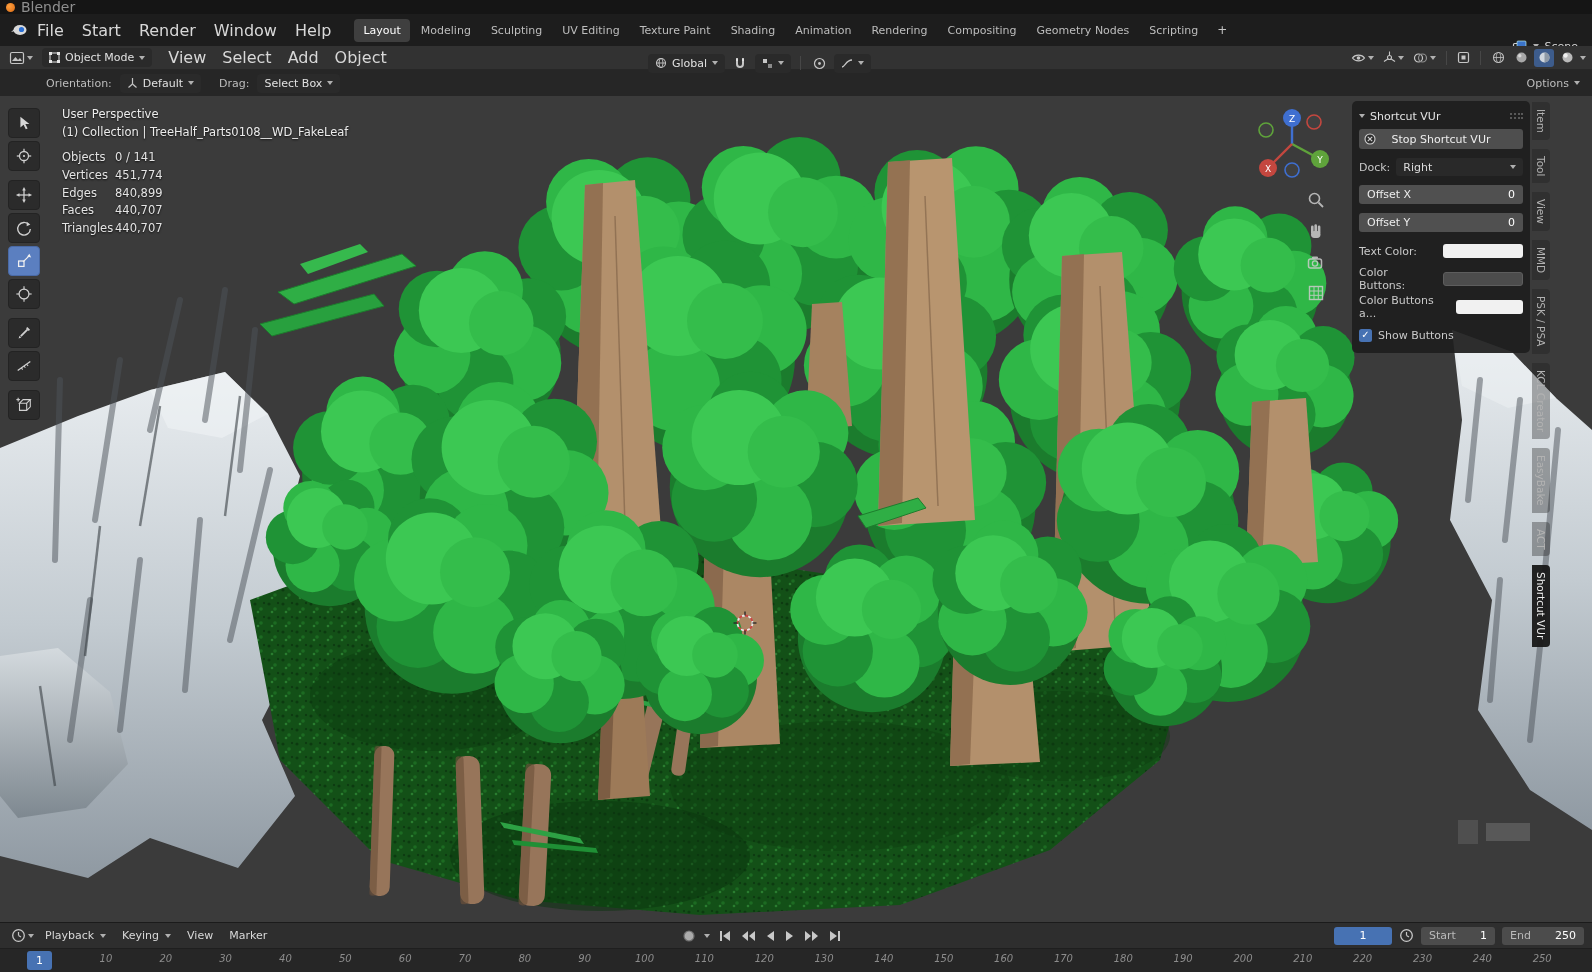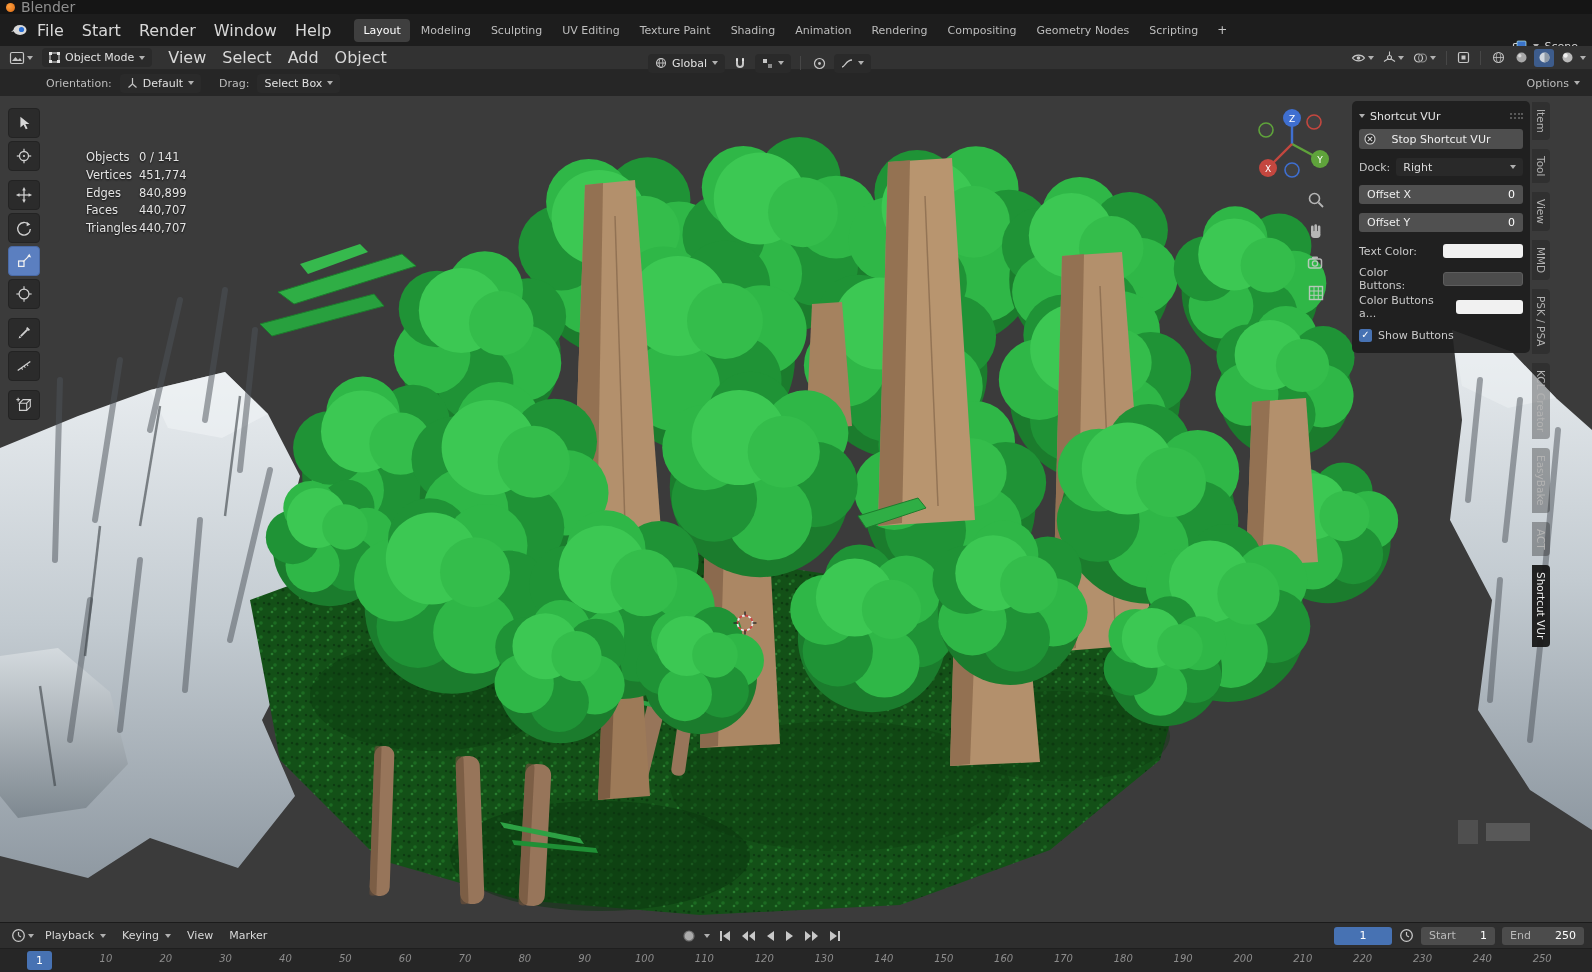--- a/index.html
+++ b/index.html
@@ -48,21 +48,21 @@
   .ts-label { font-size:11px; color:#bdbdbd; }
   .ts-right { margin-left:auto; display:flex; align-items:center; gap:5px; padding-right:12px; }
 
   
   .viewport { position:relative; height:826px; background:#3b3b3b; overflow:hidden; flex:0 0 auto; }
   .scene-svg { position:absolute; left:0; top:0; }
 
   .vp-overlay { position:absolute; left:62px; top:9px; line-height:18px; font-size:11.5px;
     color:#ececec; text-shadow:0 1px 2px rgba(0,0,0,.8); }
   .vp-stats { position:absolute; left:62px; top:53px; font-size:11.5px; color:#e4e4e4;
-    text-shadow:0 1px 2px rgba(0,0,0,.8);margin-left:24px; }
+    text-shadow:0 1px 2px rgba(0,0,0,.8); }
   .stat-row { display:grid; grid-template-columns:53px auto; line-height:17.8px; }
 
   
   .toolcol { position:absolute; left:8px; top:12px; display:flex; flex-direction:column; width:32px; }
   .tool-btn { width:32px; height:30px; background:#2b2b2b; border:1px solid #232323; border-radius:4px;
     display:flex; align-items:center; justify-content:center; margin-bottom:3px; }
   .tool-btn.active { background:#5b7fc0; border-color:#4a6aa6; }
   .tool-gap { height:6px; }
 
   
@@ -699,20 +699,24 @@
         </g>
 
       <g>
         <path d="M278,196 L402,158 L416,170 L294,208 Z" fill="#2fae45" stroke="#1d7d2d" stroke-width="1"></path>
         <path d="M260,228 L374,198 L384,210 L272,240 Z" fill="#28a03e" stroke="#1d7d2d" stroke-width="1"></path>
         <path d="M300,168 L360,148 L368,156 L308,178 Z" fill="#36b94d"></path>
         <path d="M858,420 L918,402 L926,412 L866,432 Z" fill="#2fae45" stroke="#1d7d2d" stroke-width="1"></path>
       </g>
     </svg>
 
+    <div class="vp-overlay">
+      <div>User Perspective</div>
+      <div>(1) Collection | TreeHalf_Parts0108__WD_FakeLeaf</div>
+    </div>
     <div class="vp-stats">
       <div class="stat-row">
         <span>Objects</span>
           <span>0 / 141</span>
       </div>
       <div class="stat-row">
         <span>Vertices</span>
           <span>451,774</span>
       </div>
       <div class="stat-row">

